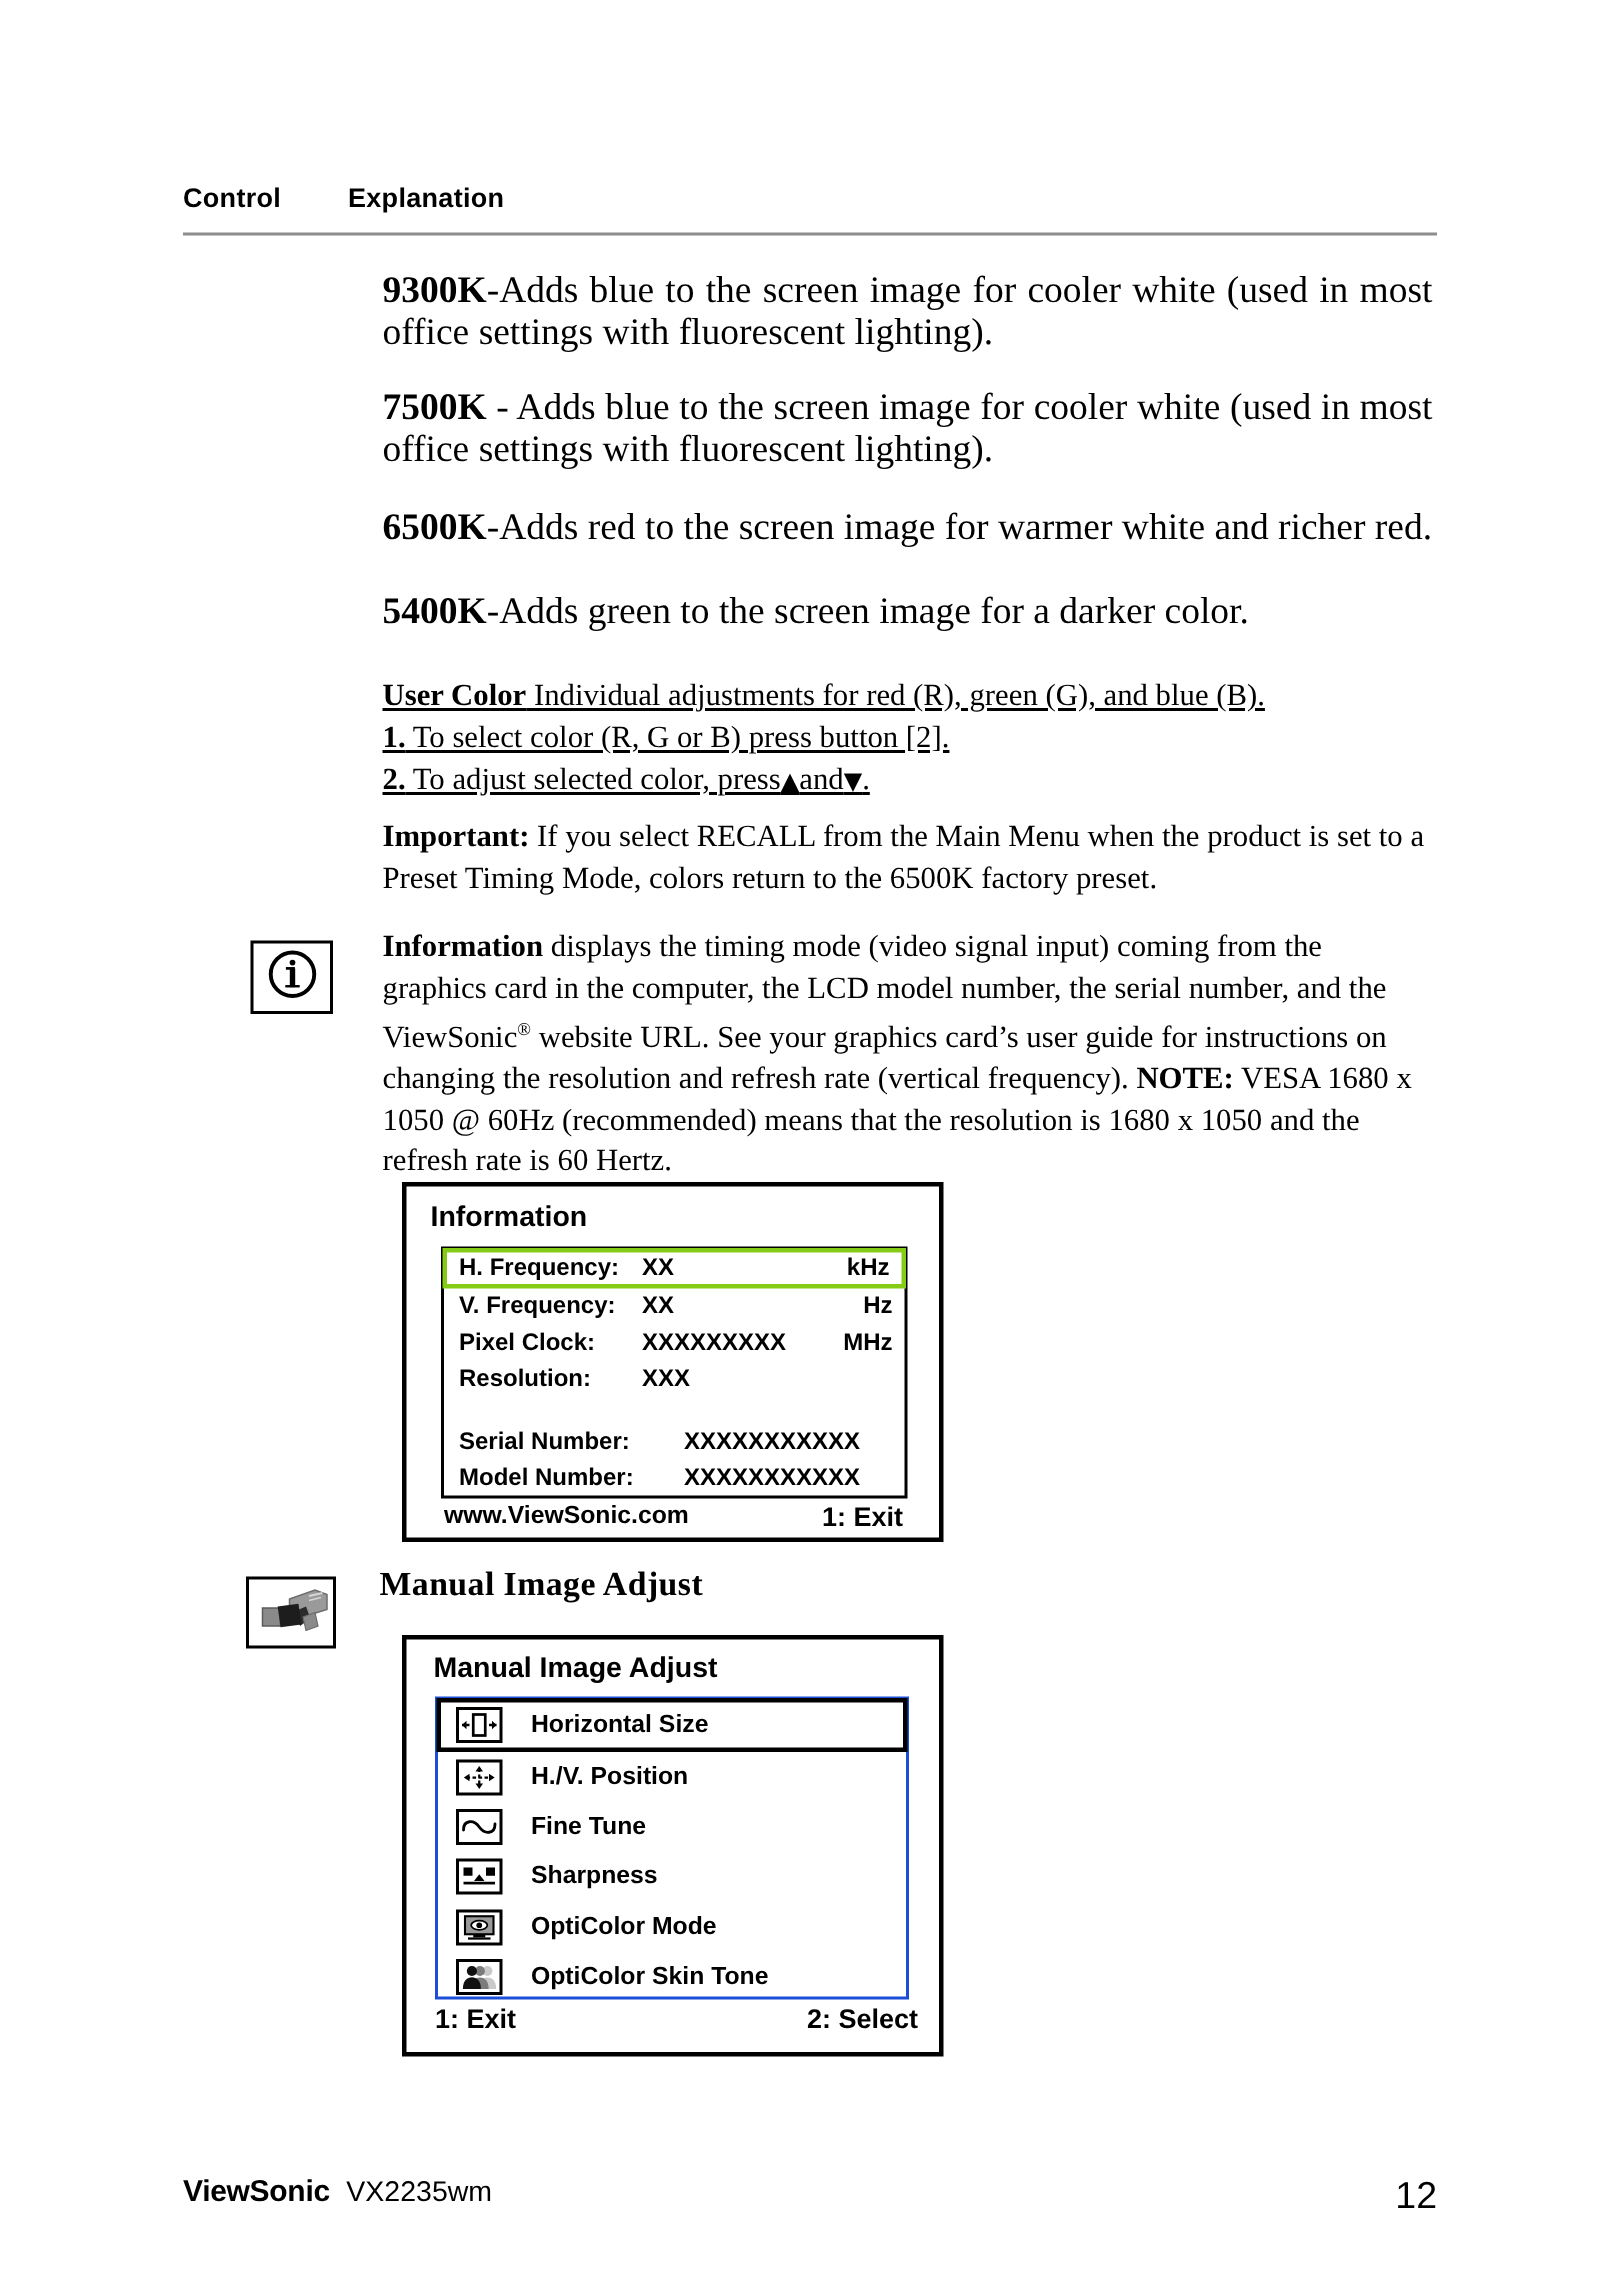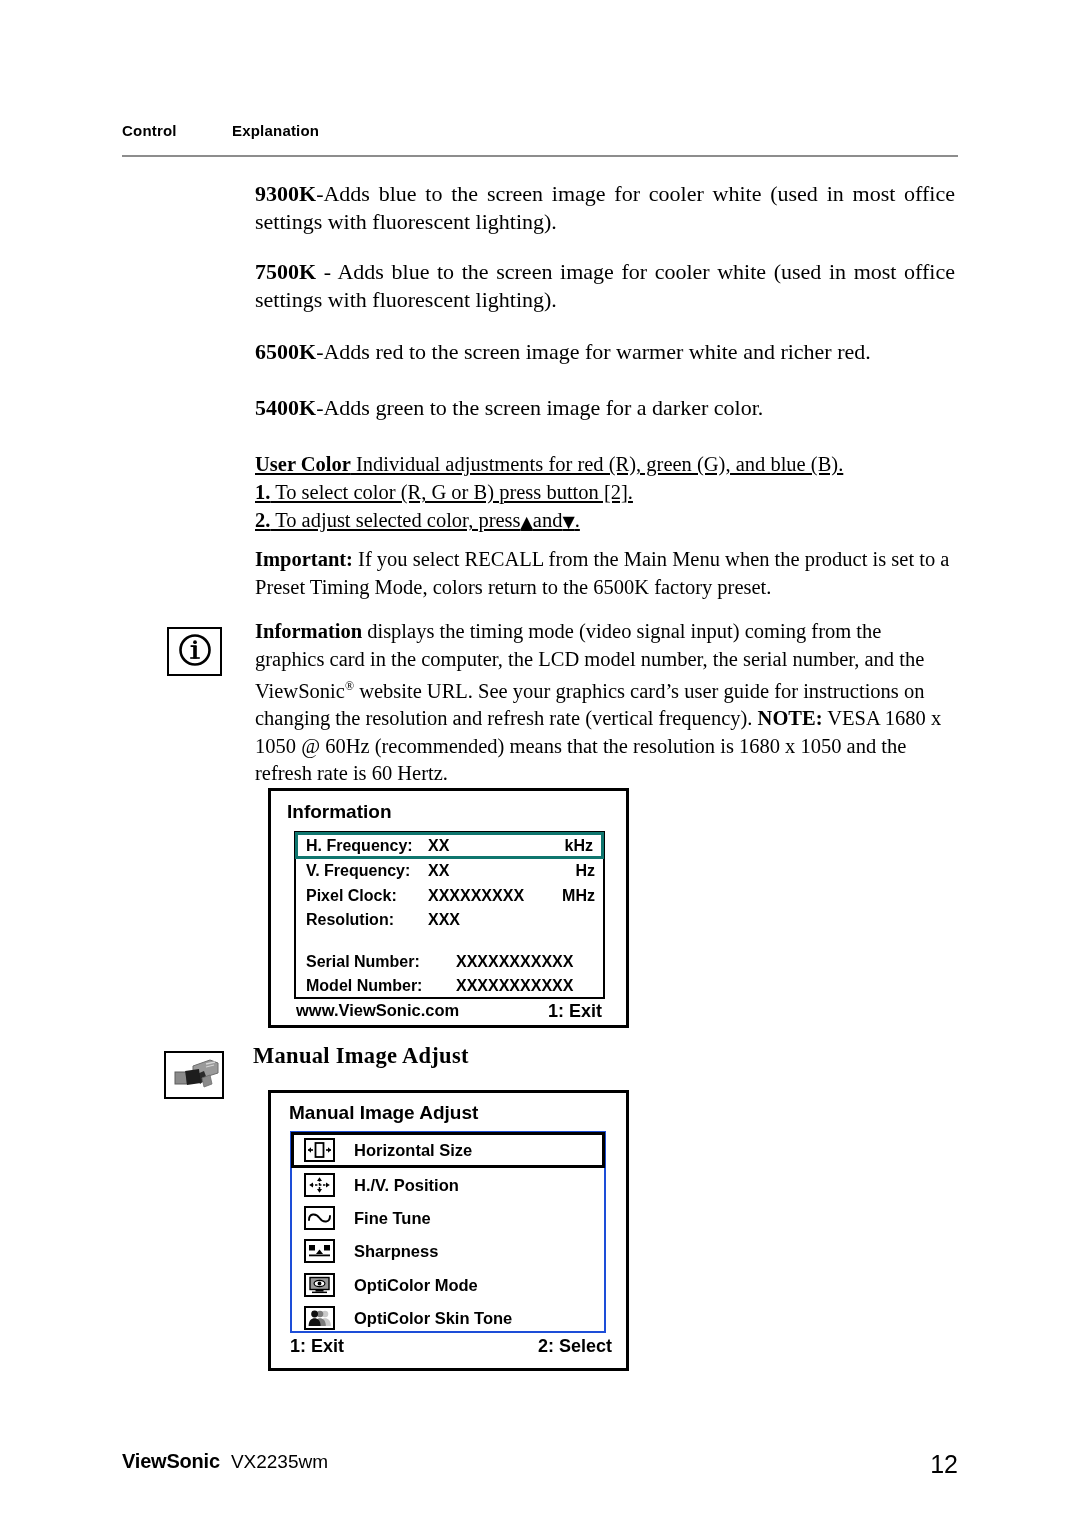--- a/index.html
+++ b/index.html
@@ -17,41 +17,41 @@
   }
 
   
   .header-row {
     position: absolute;
     left: 122px;
     top: 122px;
     width: 836px;
     font-family: "Liberation Sans", sans-serif;
     font-weight: bold;
-    font-size: 15px;
+    font-size: 18px;
     letter-spacing: 0.2px;
   }
   .header-row .col-control { display: inline-block; width: 110px; }
   .header-row .col-expl { display: inline-block; }
 
   .header-rule {
     position: absolute;
     left: 122px;
     top: 155px;
     width: 836px;
     height: 2px;
     background: #8d8d8d;
   }
 
   
   .para {
     position: absolute;
     left: 255px;
     width: 700px;
-    font-size: 22px;
+    font-size: 25px;
     line-height: 28px;
     text-align: justify;
   }
   .para.nojust { text-align: left; }
   .para b { font-weight: bold; }
 
   .p-9300 { top: 180px; }
   .p-7500 { top: 258px; }
   .p-6500 { top: 338px; }
   .p-5400 { top: 394px; }
@@ -141,21 +141,21 @@
     height: 168px;
     border: 2px solid #000;
   }
   #osd-info .row {
     position: relative;
     height: 24.5px;
     font-size: 16px;
     box-sizing: border-box;
   }
   #osd-info .row.sel {
-    border: 3px solid #0f766e;
+    border: 3px solid #84cc16;
     margin: -1px -1px 0 -1px;
     height: 27px;
   }
   #osd-info .row .lab {
     position: absolute;
     left: 10px;
     top: 50%;
     transform: translateY(-50%);
     white-space: nowrap;
   }

